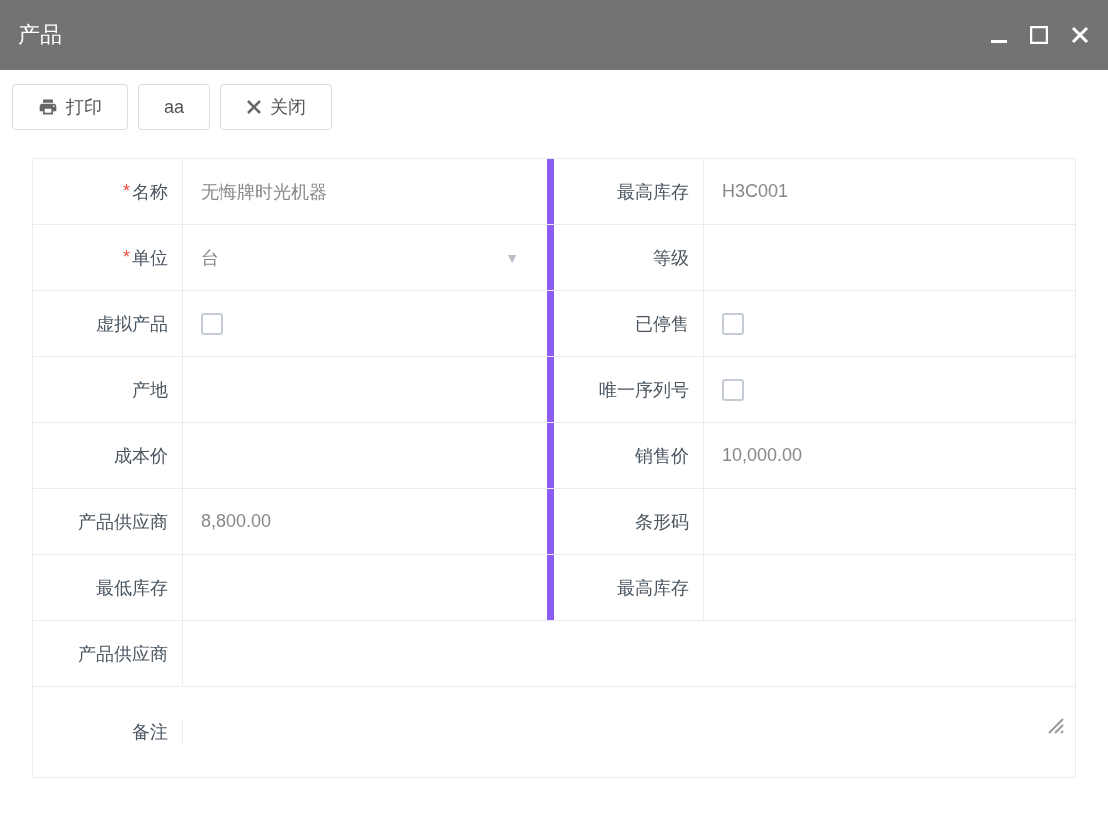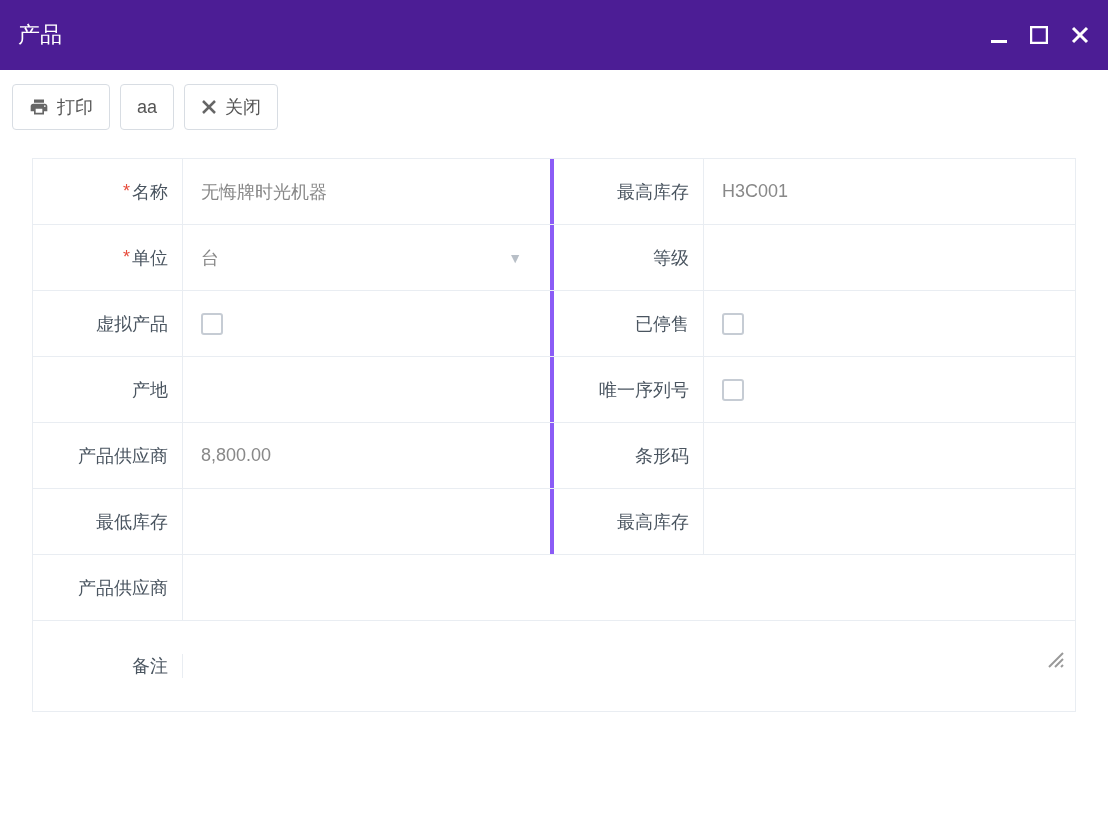--- a/index.html
+++ b/index.html
@@ -8,21 +8,21 @@
       padding: 0;
     }
     body {
       font-family: "Microsoft YaHei", "PingFang SC", Arial, sans-serif;
       background: #fff;
       width: 1108px;
       height: 827px;
       overflow: hidden;
     }
     .titlebar {
-      background: #4c1d95;
+      background: #737373;
       height: 70px;
       display: flex;
       align-items: center;
       justify-content: space-between;
       padding: 0 18px;
     }
     .titlebar-title {
       color: #fff;
       font-size: 22px;
       font-weight: 400;
@@ -46,21 +46,21 @@
       gap: 10px;
     }
     .toolbar-btn {
       display: inline-flex;
       align-items: center;
       gap: 8px;
       border: 1px solid #d8dde3;
       background: #fff;
       color: #555;
       font-size: 18px;
-      padding: 10px 16px;
+      padding: 10px 25px;
       border-radius: 4px;
       cursor: pointer;
     }
     .toolbar-btn .icon {
       color: #777;
       display: inline-flex;
     }
     .form-table {
       margin: 14px 32px 0 32px;
       border: 1px solid #e9edf2;
@@ -98,21 +98,21 @@
       color: #e74c3c;
       margin-right: 2px;
     }
     .cell-value {
       width: calc(50% - 150px);
       display: flex;
       align-items: center;
       padding: 0 18px;
       color: #888;
       font-size: 18px;
-      border-right: 4px solid #8b5cf6;
+      border-right: 7px solid #8b5cf6;
       position: relative;
     }
     .cell-value:last-child {
       border-right: none;
     }
     .cell-value input[type="text"] {
       border: none;
       outline: none;
       width: 100%;
       font-size: 18px;
@@ -254,20 +254,34 @@
       <input type="text" value="" style="">
     </div>
     <div class="cell-label">
         <span>唯一序列号</span>
       </div>
     <div class="cell-value">
       <span class="checkbox"></span>
     </div>
   </div>
 
+  <div class="form-row">
+    <div class="cell-label">
+        <span>成本价</span>
+      </div>
+    <div class="cell-value">
+      <input type="text" value="" style="">
+    </div>
+    <div class="cell-label">
+        <span>销售价</span>
+      </div>
+    <div class="cell-value">
+      <input type="text" value="10,000.00" style="">
+    </div>
+  </div>
 
   <div class="form-row">
     <div class="cell-label">
         <span>产品供应商</span>
       </div>
     <div class="cell-value">
       <input type="text" value="8,800.00" style="">
     </div>
     <div class="cell-label">
         <span>条形码</span>

